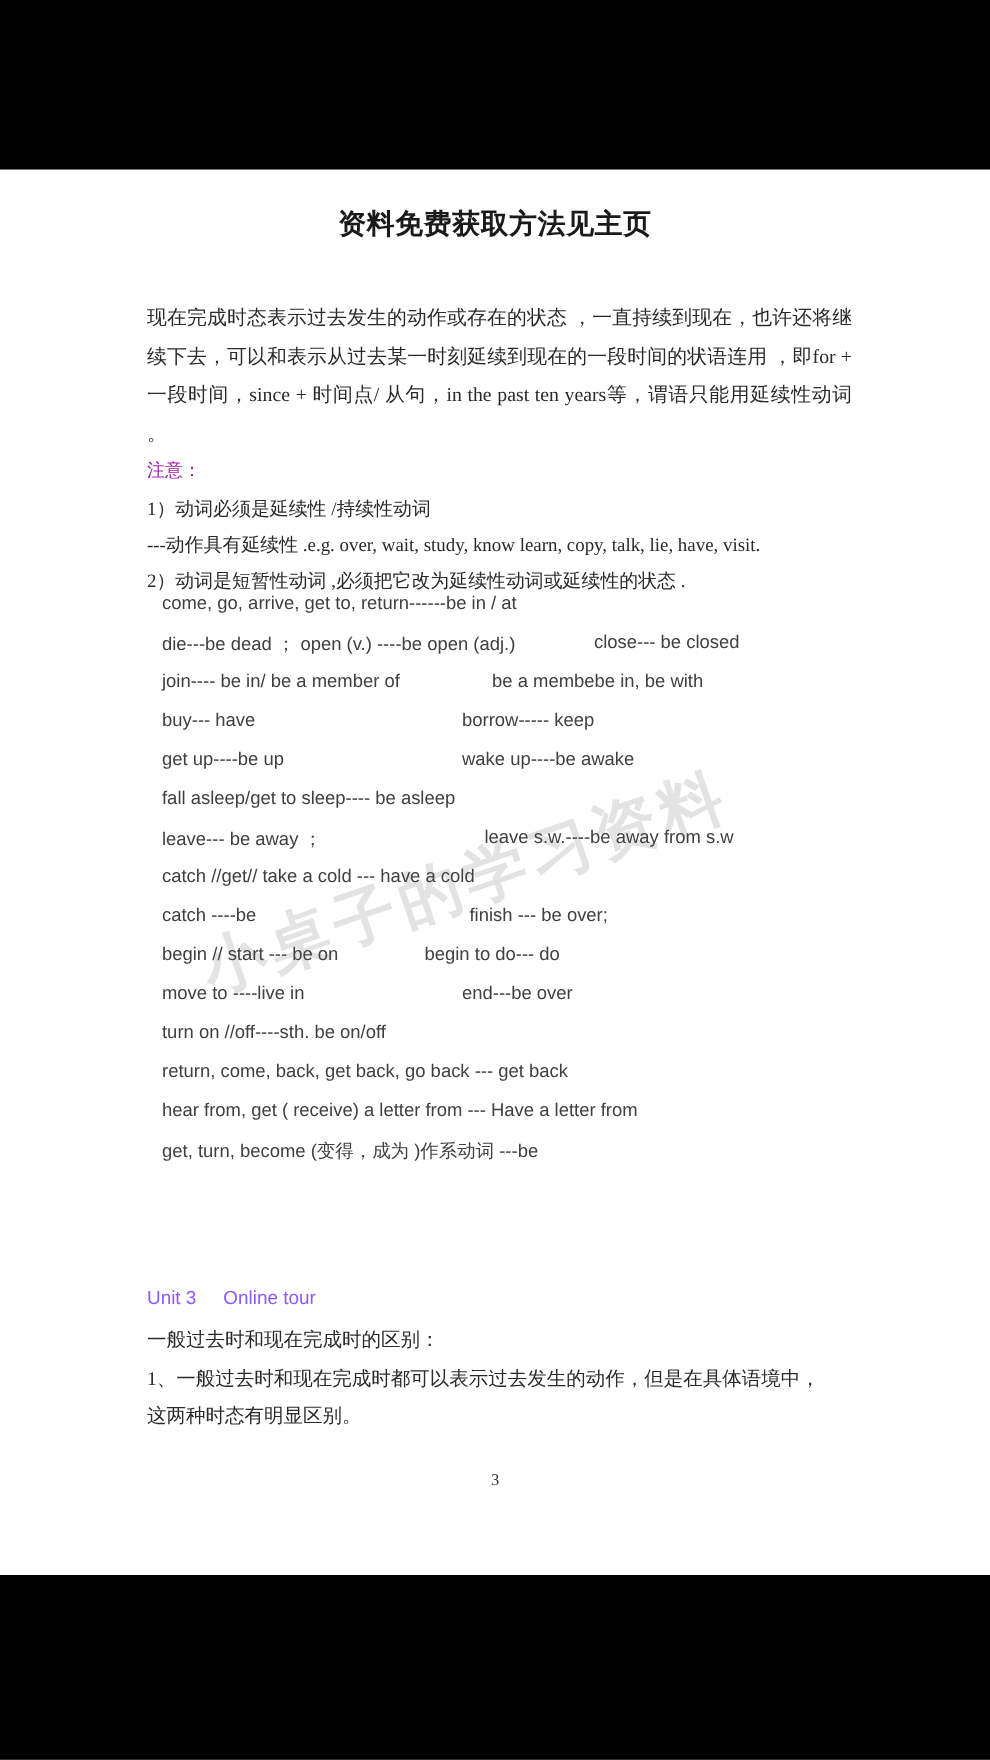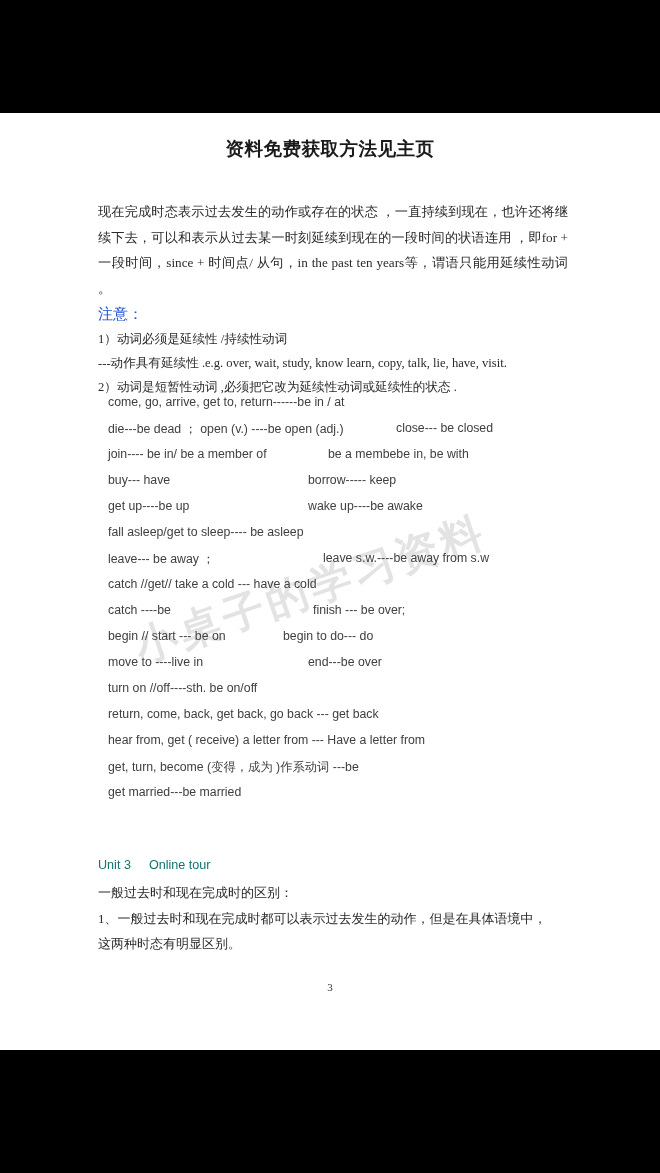--- a/index.html
+++ b/index.html
@@ -53,24 +53,24 @@
   }
   .para {
     font-family: "Liberation Serif", serif;
     font-size: 13.2px;
     line-height: 25.5px;
     color: #2a2a2a;
     margin: 0;
     text-align: justify;
   }
   .note {
-    font-family: Liberation Sans, sans-serif;
-    font-size: 15px;
+    font-family: Liberation Serif, serif;
+    font-size: 12px;
     line-height: 25.5px;
-    color: #1d4ed8;
+    color: #a21caf;
     margin: 0;
   }
   .rule-line {
     font-family: "Liberation Serif", serif;
     font-size: 12.6px;
     line-height: 24px;
     color: #2a2a2a;
     margin: 0;
   }
   .pairs {
@@ -98,21 +98,21 @@
   }
   .section2 {
     position: absolute;
     left: 98px;
     top: 745px;
     width: 480px;
   }
   .unit-head {
     font-family: "Liberation Sans", sans-serif;
     font-size: 12.6px;
-    color: #0f766e;
+    color: #8b5cf6;
     margin: 0 0 8px 0;
   }
   .unit-head .gap {
     display: inline-block;
     width: 18px;
   }
   .sec-line {
     font-family: Liberation Serif, serif;
     font-size: 13px;
     line-height: 25.5px;
@@ -220,24 +220,20 @@
           <span class="right" style="left:0px"></span>
         </div>
         <div class="pair-row">
           <span class="left">hear from, get ( receive) a letter from --- Have a letter from</span>
           <span class="right" style="left:0px"></span>
         </div>
         <div class="pair-row">
           <span class="left">get, turn, become (变得，成为 )作系动词   ---be</span>
           <span class="right" style="left:0px"></span>
         </div>
-        <div class="pair-row">
-          <span class="left">get married---be married</span>
-          <span class="right" style="left:0px"></span>
-        </div>
       </div>
 
       <div class="section2">
         <p class="unit-head"><span>Unit 3</span><span class="gap"></span><span>Online tour</span></p>
         <p class="sec-line">一般过去时和现在完成时的区别：</p>
         <p class="sec-line">1、一般过去时和现在完成时都可以表示过去发生的动作，但是在具体语境中，</p>
         <p class="sec-line">这两种时态有明显区别。</p>
       </div>
 
       <div class="page-number">3</div>

